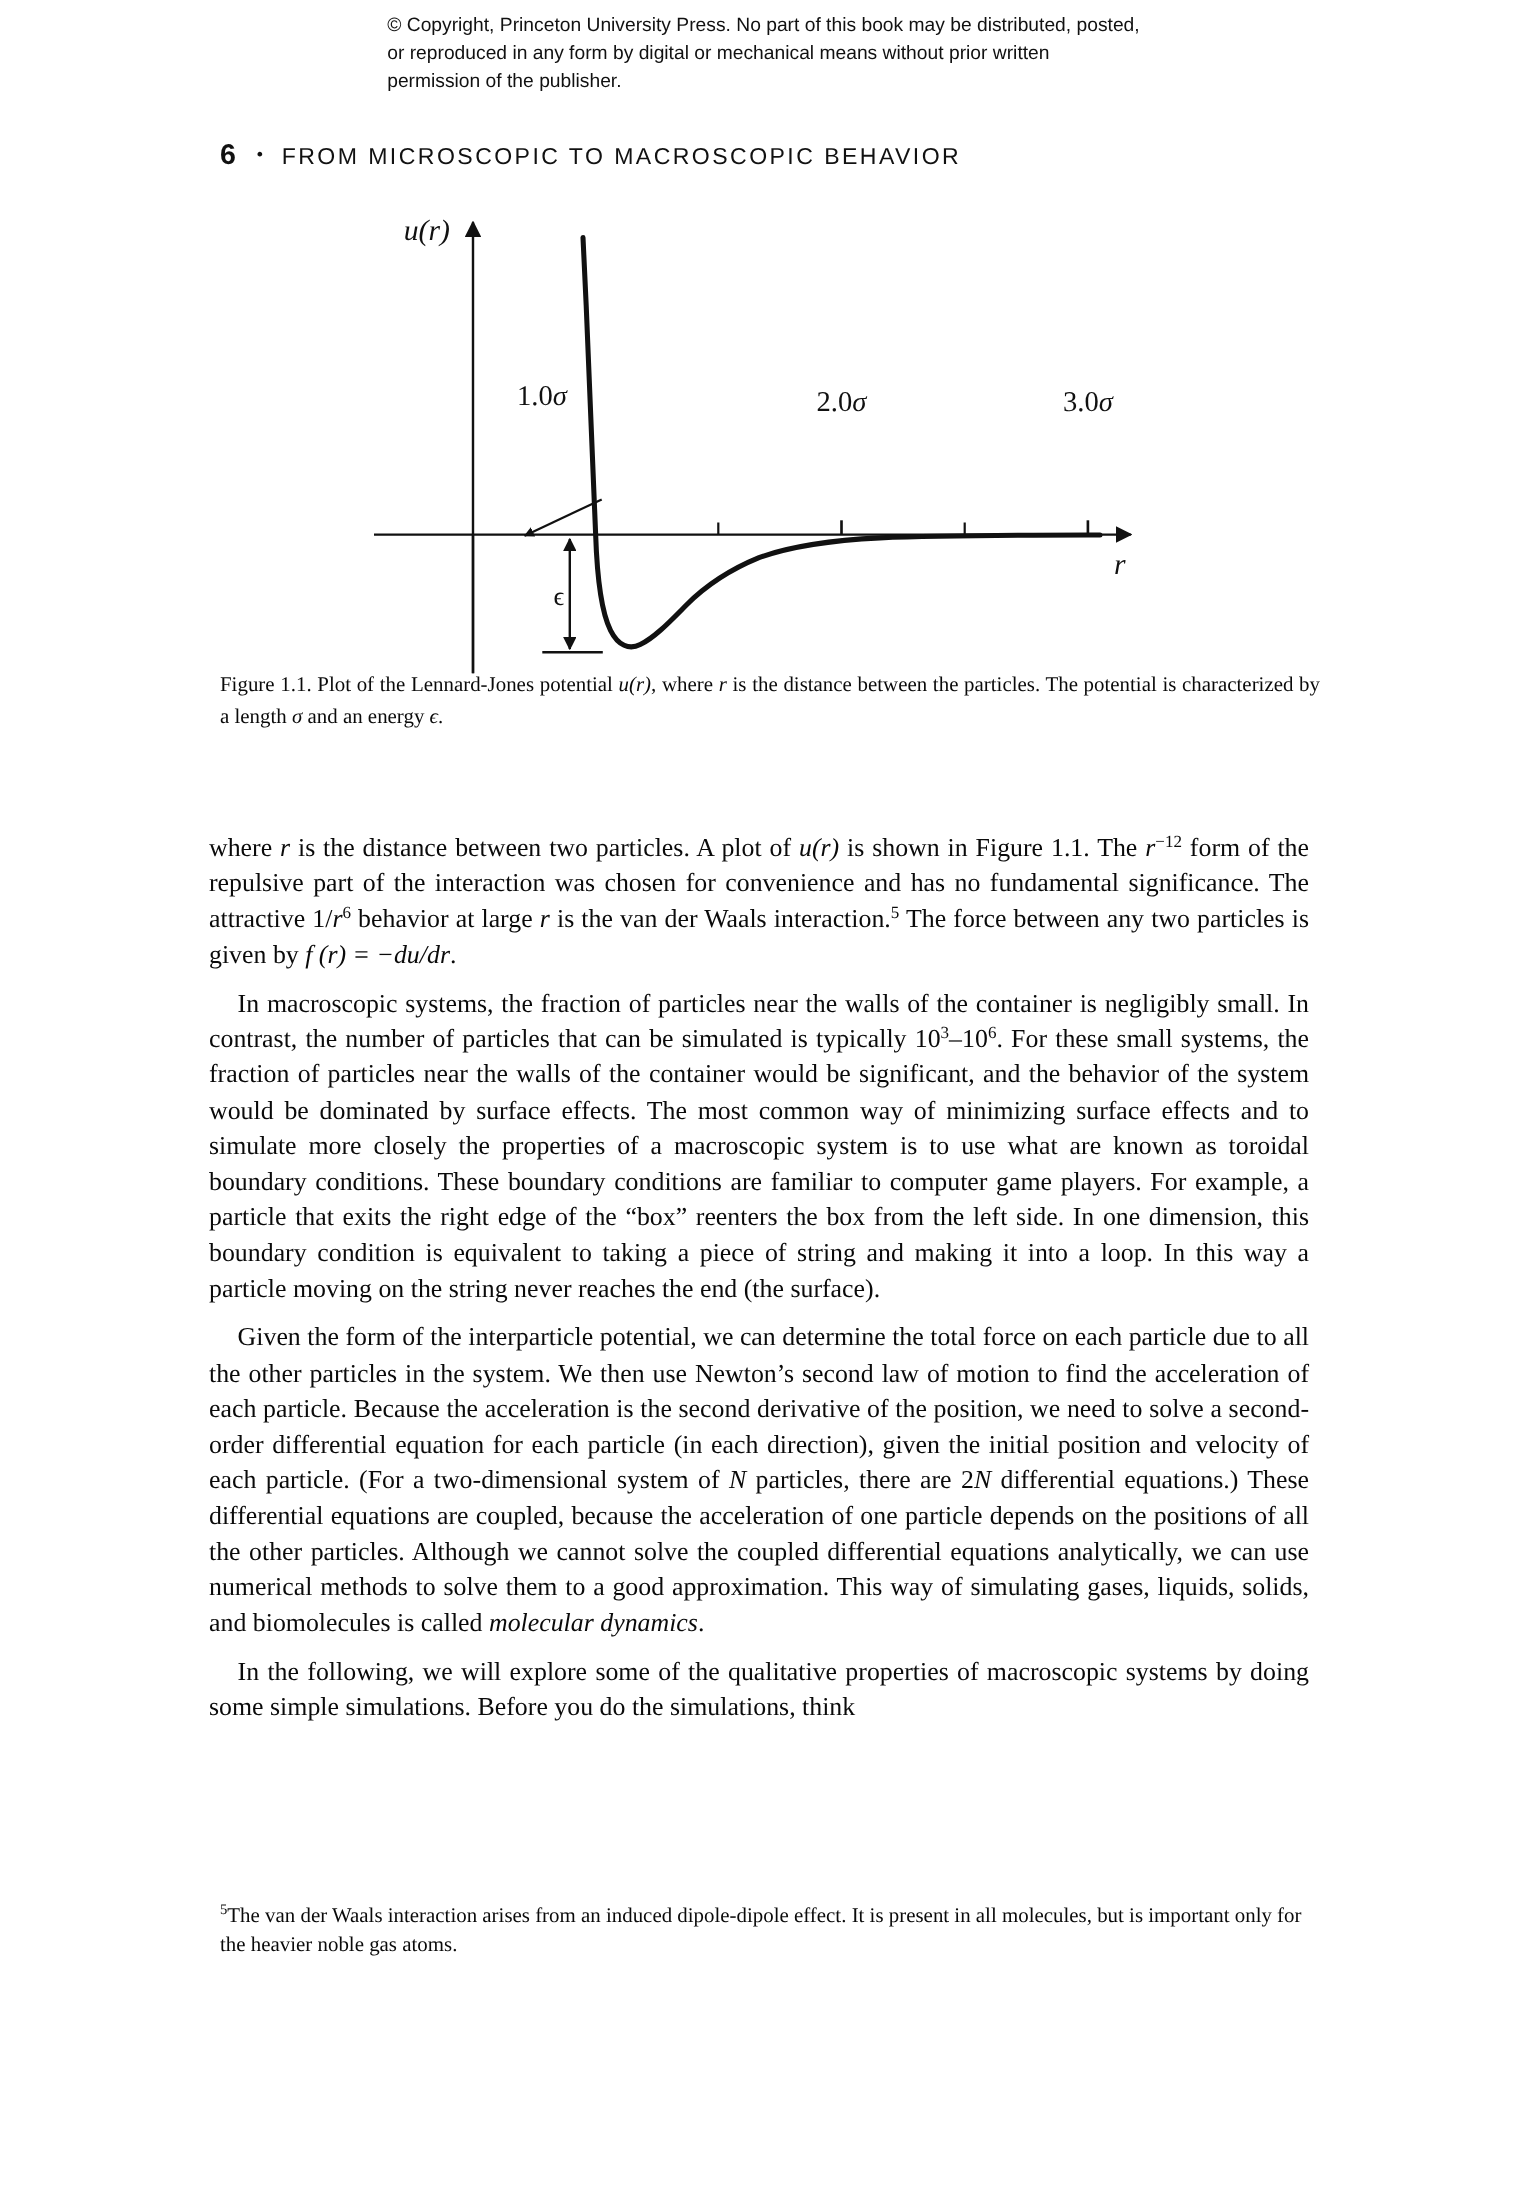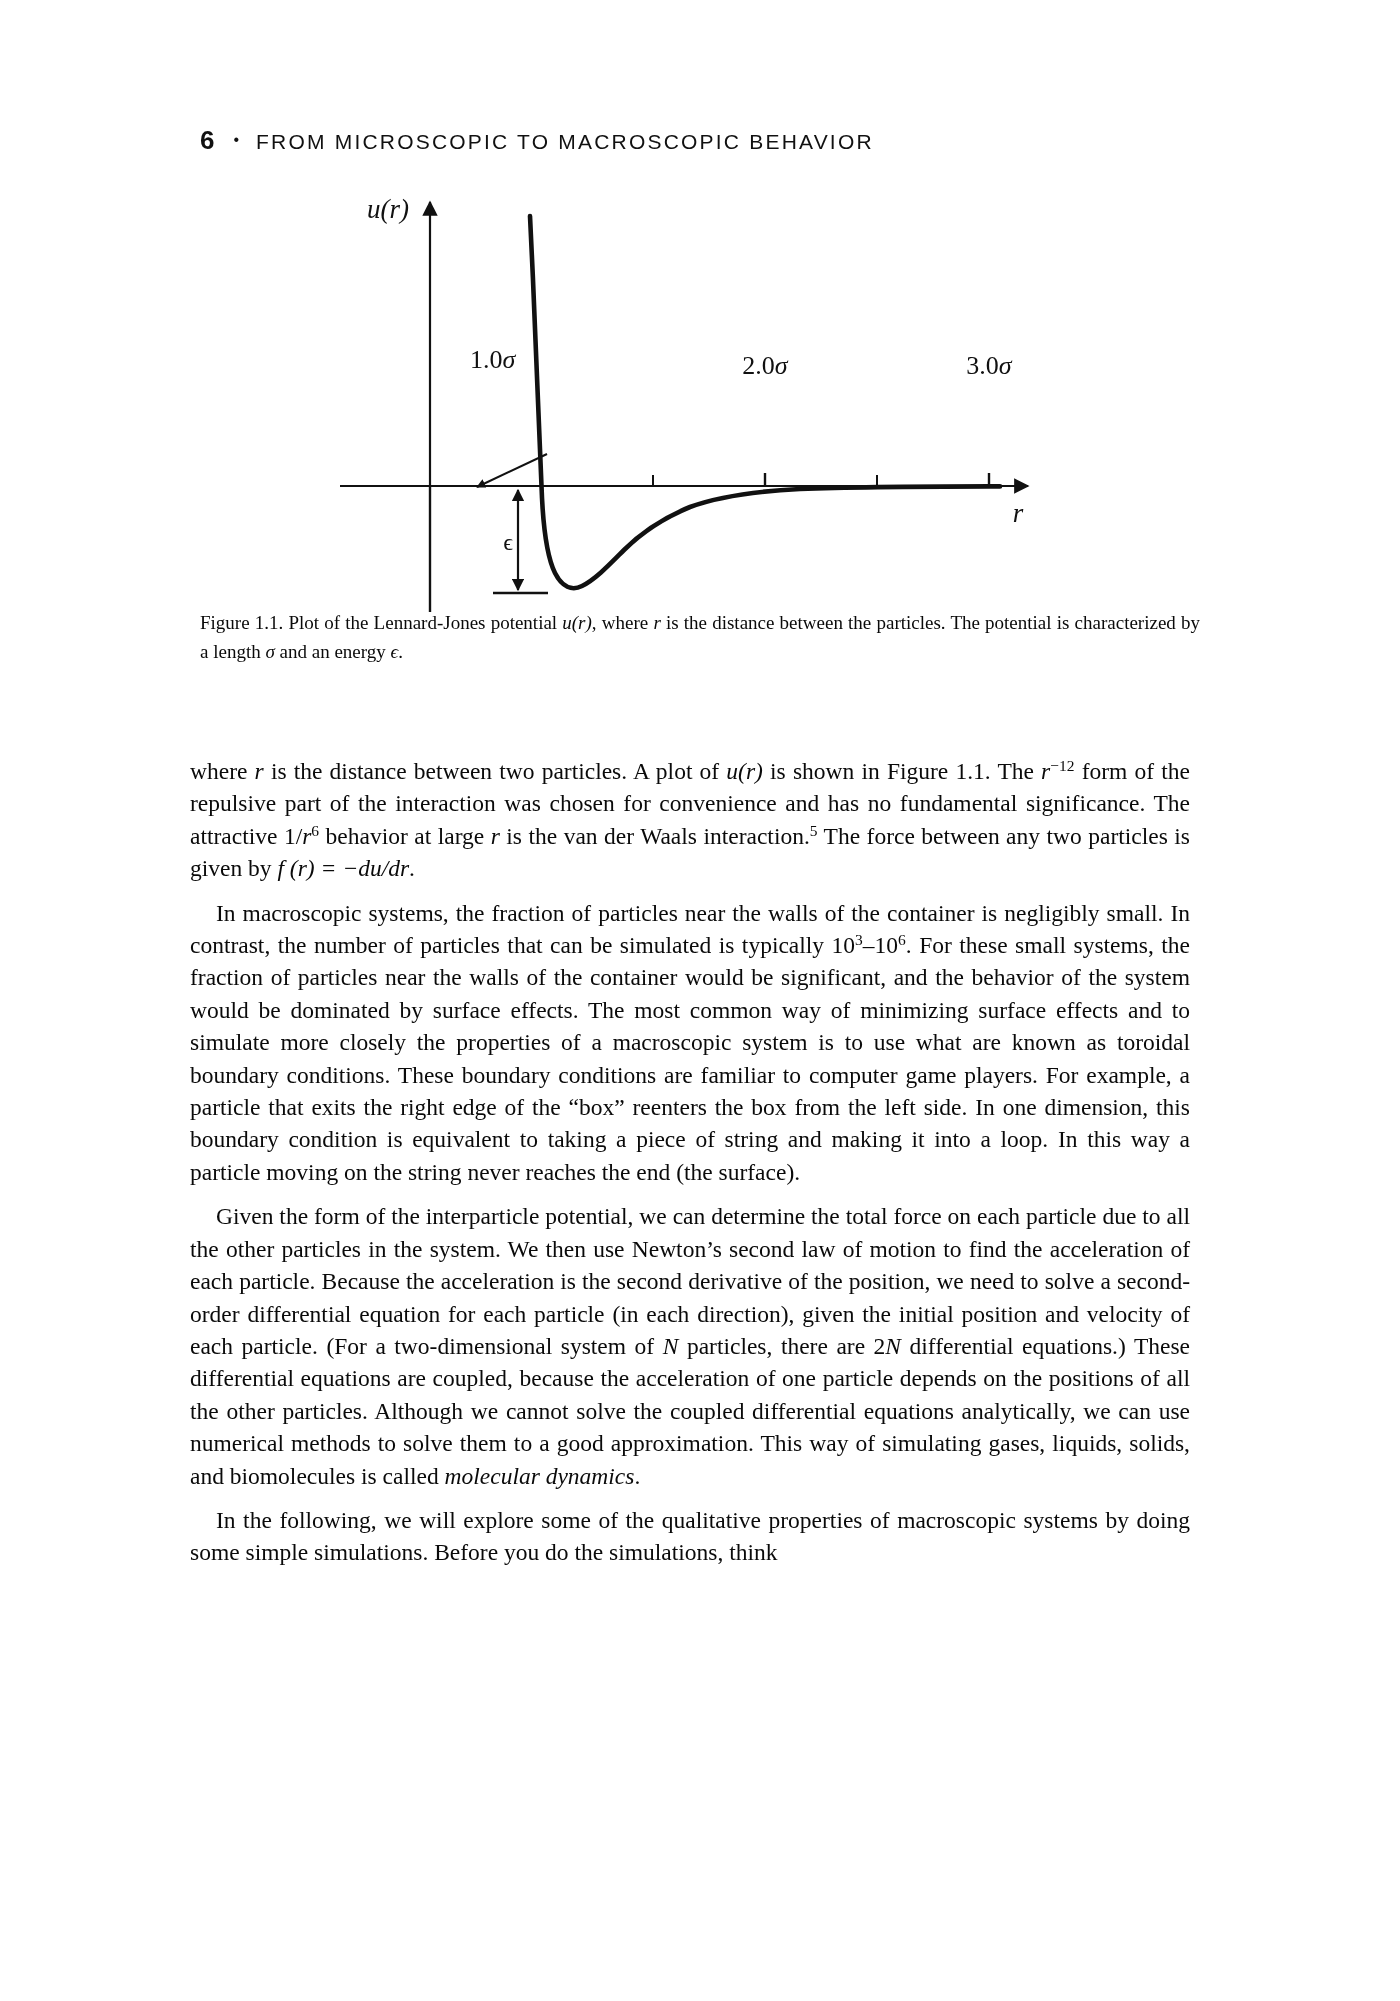--- a/index.html
+++ b/index.html
@@ -84,20 +84,21 @@
     font-family:"Liberation Sans", sans-serif;
     font-size:19px;
     color:#111;
   }
 </style>
 </head>
 <body>
 
 <div class="page">
 
+  <div class="copyright">© Copyright, Princeton University Press. No part of this book may be distributed, posted, or reproduced in any form by digital or mechanical means without prior written permission of the publisher.</div>
 
   <div class="runhead">
     <span class="pageno">6</span>
     <span class="sep">•</span>
     <span class="title">FROM MICROSCOPIC TO MACROSCOPIC BEHAVIOR</span>
   </div>
 
   <div class="figure">
     <svg width="1400" height="470" viewBox="0 0 1400 470">
       <defs>
@@ -158,15 +159,16 @@
 
     <p><span>where </span><i class="mathi">r</i><span> is the distance between two particles. A plot of </span><i class="mathi">u(r)</i><span> is shown in Figure 1.1. The </span><i class="mathi">r</i><sup>−12</sup><span> form of the repulsive part of the interaction was chosen for convenience and has no fundamental significance. The attractive 1/</span><i class="mathi">r</i><sup>6</sup><span> behavior at large </span><i class="mathi">r</i><span> is the van der Waals interaction.</span><sup>5</sup><span> The force between any two particles is given by </span><i class="mathi">f (r) = −du/dr</i><span>.</span></p>
 
     <p class="ind"><span>In macroscopic systems, the fraction of particles near the walls of the container is negligibly small. In contrast, the number of particles that can be simulated is typically 10</span><sup>3</sup><span>–10</span><sup>6</sup><span>. For these small systems, the fraction of particles near the walls of the container would be significant, and the behavior of the system would be dominated by surface effects. The most common way of minimizing surface effects and to simulate more closely the properties of a macroscopic system is to use what are known as toroidal boundary conditions. These boundary conditions are familiar to computer game players. For example, a particle that exits the right edge of the “box” reenters the box from the left side. In one dimension, this boundary condition is equivalent to taking a piece of string and making it into a loop. In this way a particle moving on the string never reaches the end (the surface).</span></p>
 
     <p class="ind"><span>Given the form of the interparticle potential, we can determine the total force on each particle due to all the other particles in the system. We then use Newton’s second law of motion to find the acceleration of each particle. Because the acceleration is the second derivative of the position, we need to solve a second-order differential equation for each particle (in each direction), given the initial position and velocity of each particle. (For a two-dimensional system of </span><i class="mathi">N</i><span> particles, there are 2</span><i class="mathi">N</i><span> differential equations.) These differential equations are coupled, because the acceleration of one particle depends on the positions of all the other particles. Although we cannot solve the coupled differential equations analytically, we can use numerical methods to solve them to a good approximation. This way of simulating gases, liquids, solids, and biomolecules is called </span><i>molecular dynamics</i><span>.</span></p>
 
     <p class="ind"><span>In the following, we will explore some of the qualitative properties of macroscopic systems by doing some simple simulations. Before you do the simulations, think</span></p>
   </div>
 
+  <div class="footnote"><sup>5</sup><span>The van der Waals interaction arises from an induced dipole-dipole effect. It is present in all molecules, but is important only for the heavier noble gas atoms.</span></div>
 
 
 </div>
 
 </body></html>

